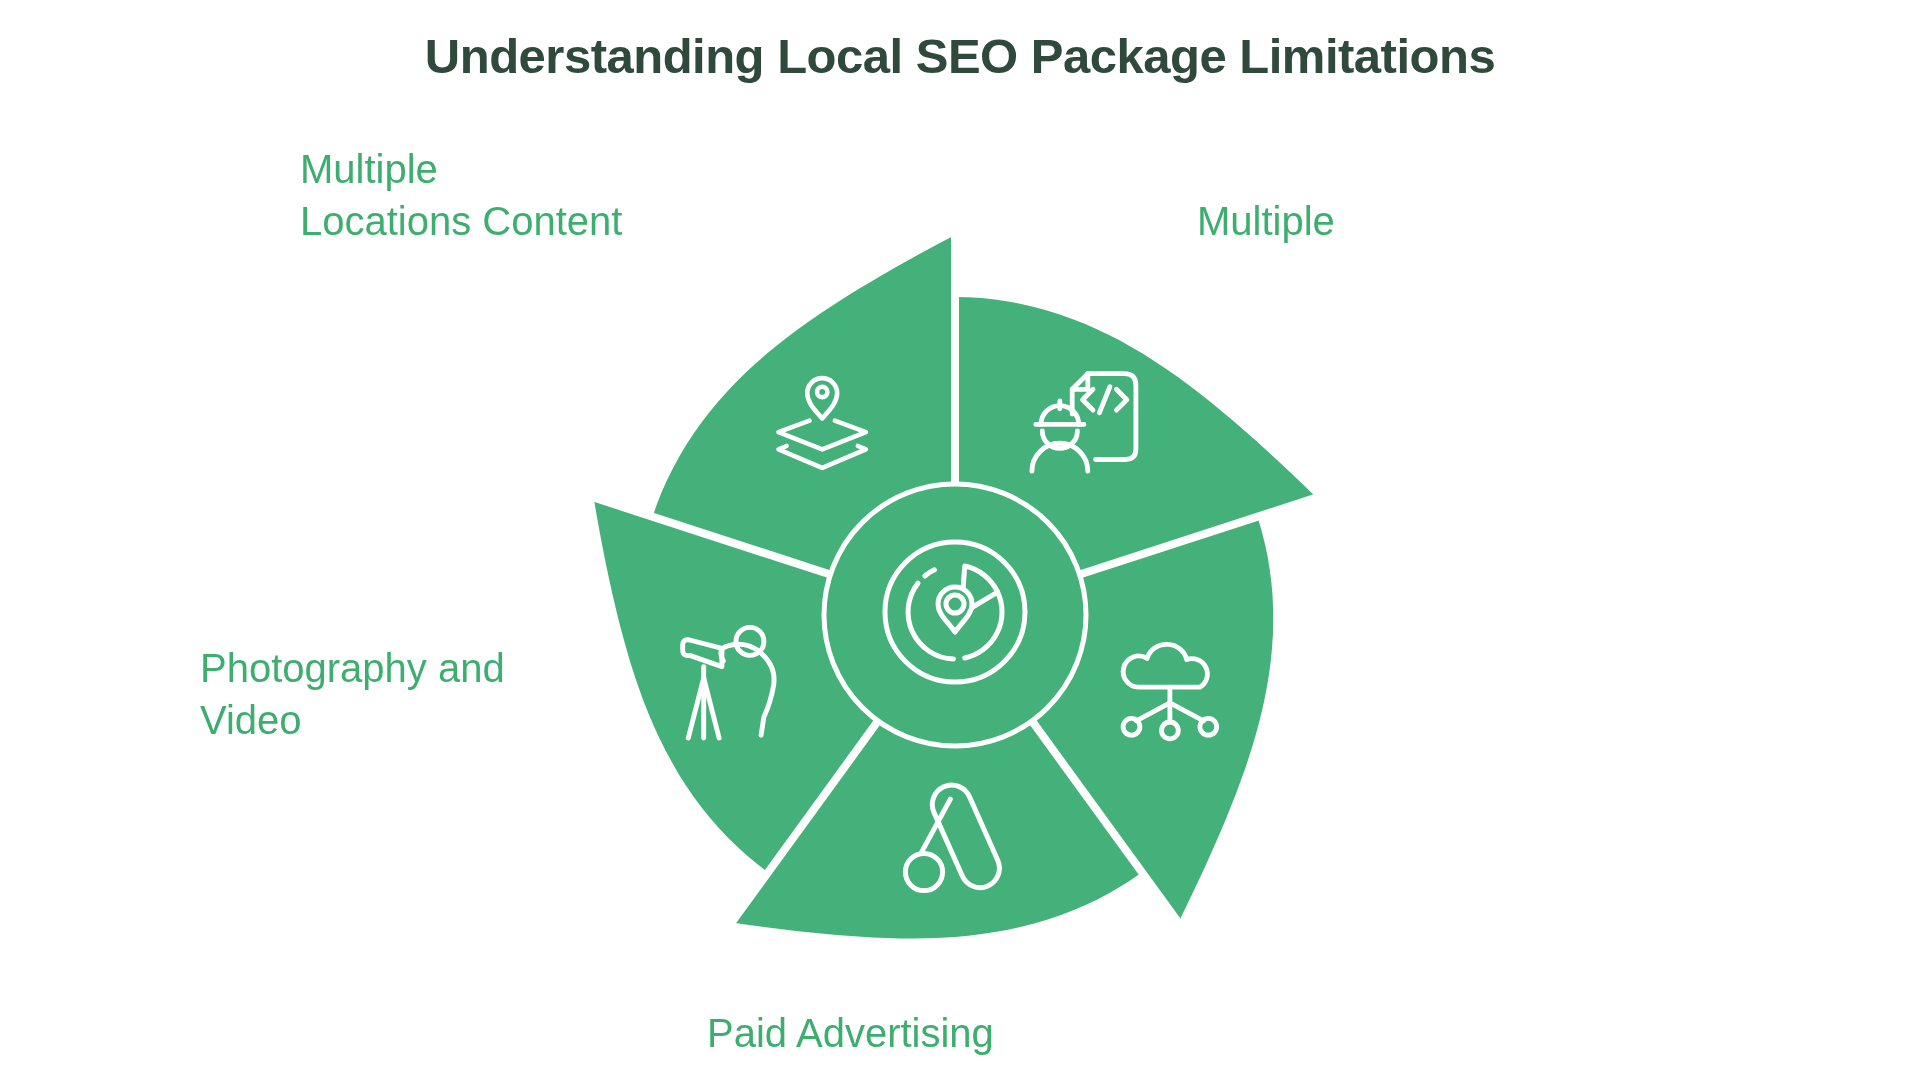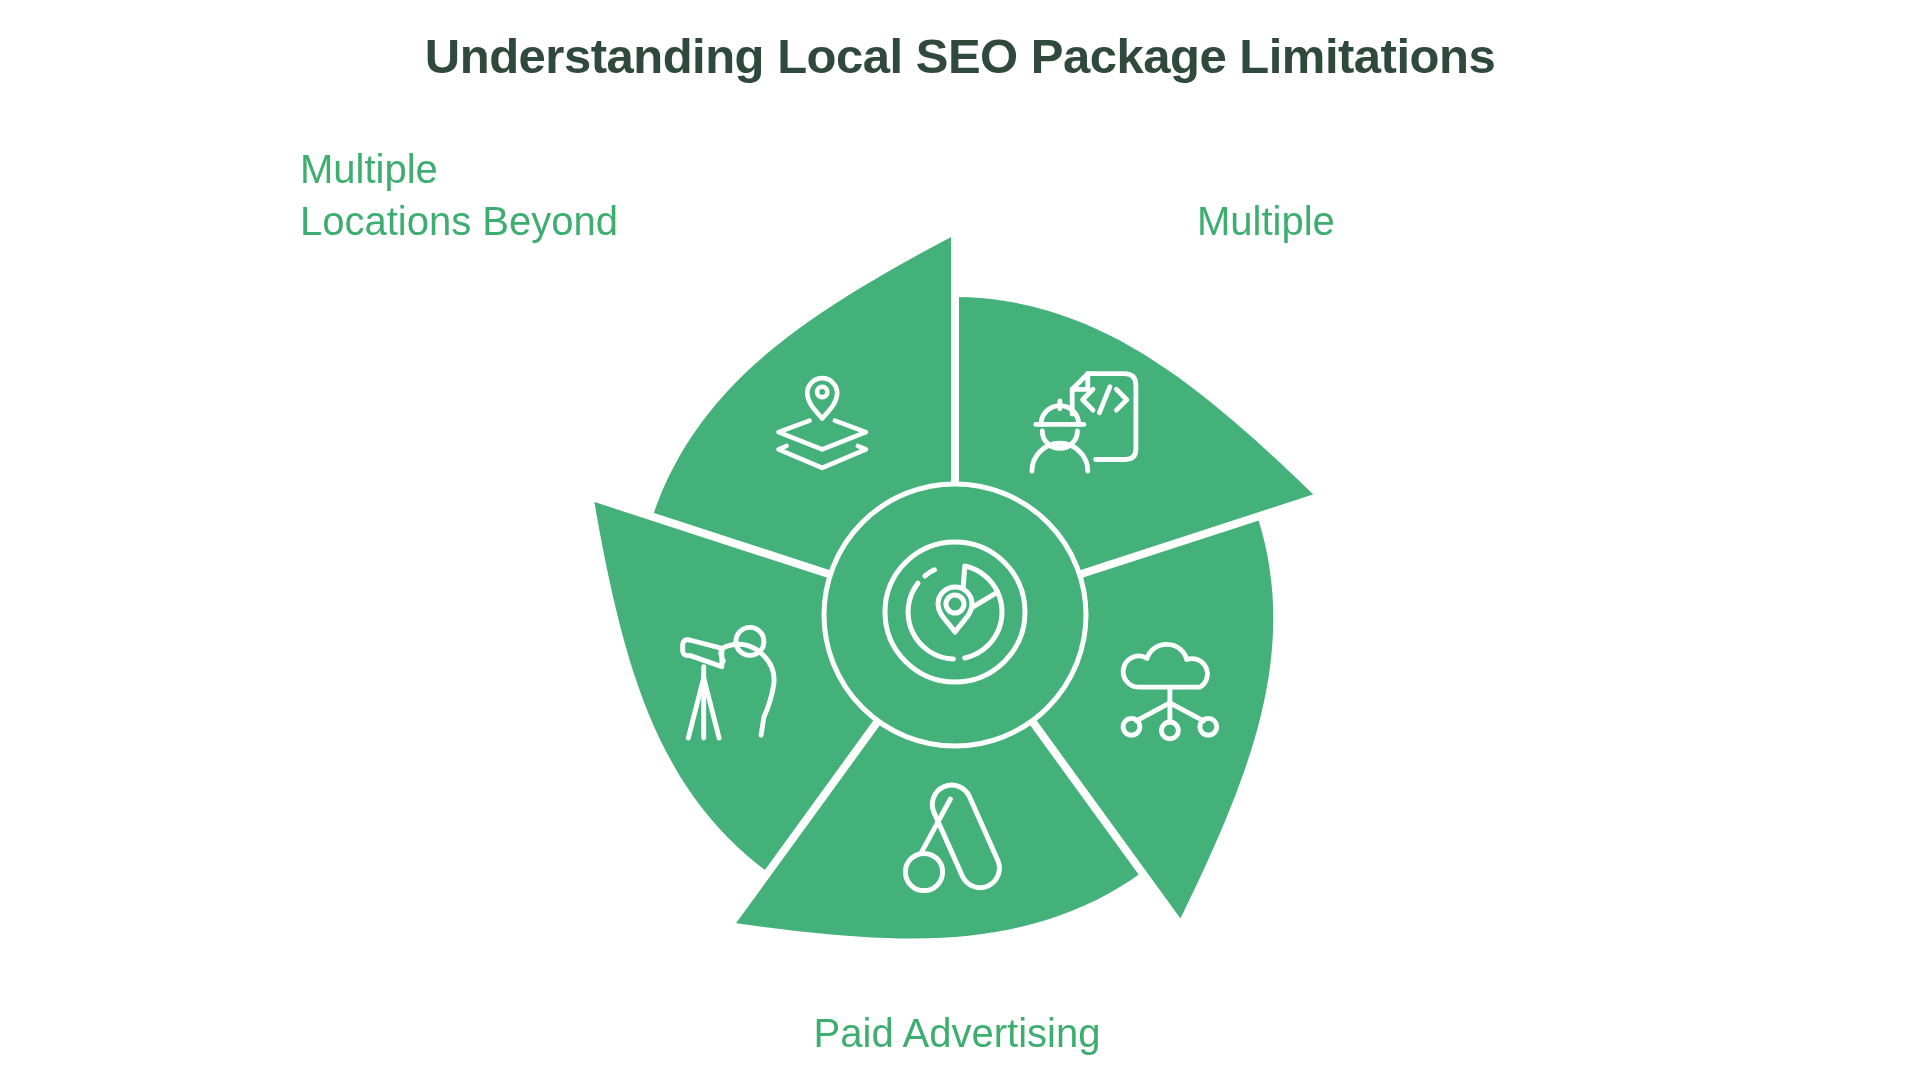--- a/index.html
+++ b/index.html
@@ -3,21 +3,21 @@
 <meta charset="utf-8">
 <style>
   html,body{margin:0;padding:0;background:#ffffff;}
   #canvas{position:relative;width:1920px;height:1080px;background:#ffffff;overflow:hidden;
           font-family:"Liberation Sans","DejaVu Sans",sans-serif;}
   .title{position:absolute;left:0;right:0;top:26px;text-align:center;
          font-size:49px;font-weight:bold;letter-spacing:-0.5px;color:#2F493C;line-height:60px;}
   .seg-label{position:absolute;font-size:40px;line-height:52px;color:#3EAE70;font-weight:400;}
   .al-right{text-align:left;}
   .al-left{text-align:left;}
-  .al-center{text-align:center;}
+  .al-center{text-align:left;}
   svg{position:absolute;left:0;top:0;}
   .icon-stroke{stroke:#FFFFFF;fill:none;stroke-linecap:round;stroke-linejoin:round;}
 </style>
 </head>
 <body>
 
 <div id="canvas">
 
   <div class="title">Understanding Local SEO Package Limitations</div>
 
@@ -110,19 +110,23 @@
 
   <div class="seg-label al-left" style="left:1197px;top:195px;width:420px">
     <div>Multiple</div>
   </div>
 
 
   <div class="seg-label al-center" style="left:707px;top:1007px;width:500px">
     <div>Paid Advertising</div>
   </div>
 
+  <div class="seg-label al-right" style="left:200px;top:642px;width:357px">
+    <div>Photography and</div>
+    <div>Video</div>
+  </div>
 
   <div class="seg-label al-right" style="left:300px;top:143px;width:416px">
     <div>Multiple</div>
-    <div>Locations Beyond</div>
+    <div>Locations Content</div>
   </div>
 
 </div>
 
 </body></html>

